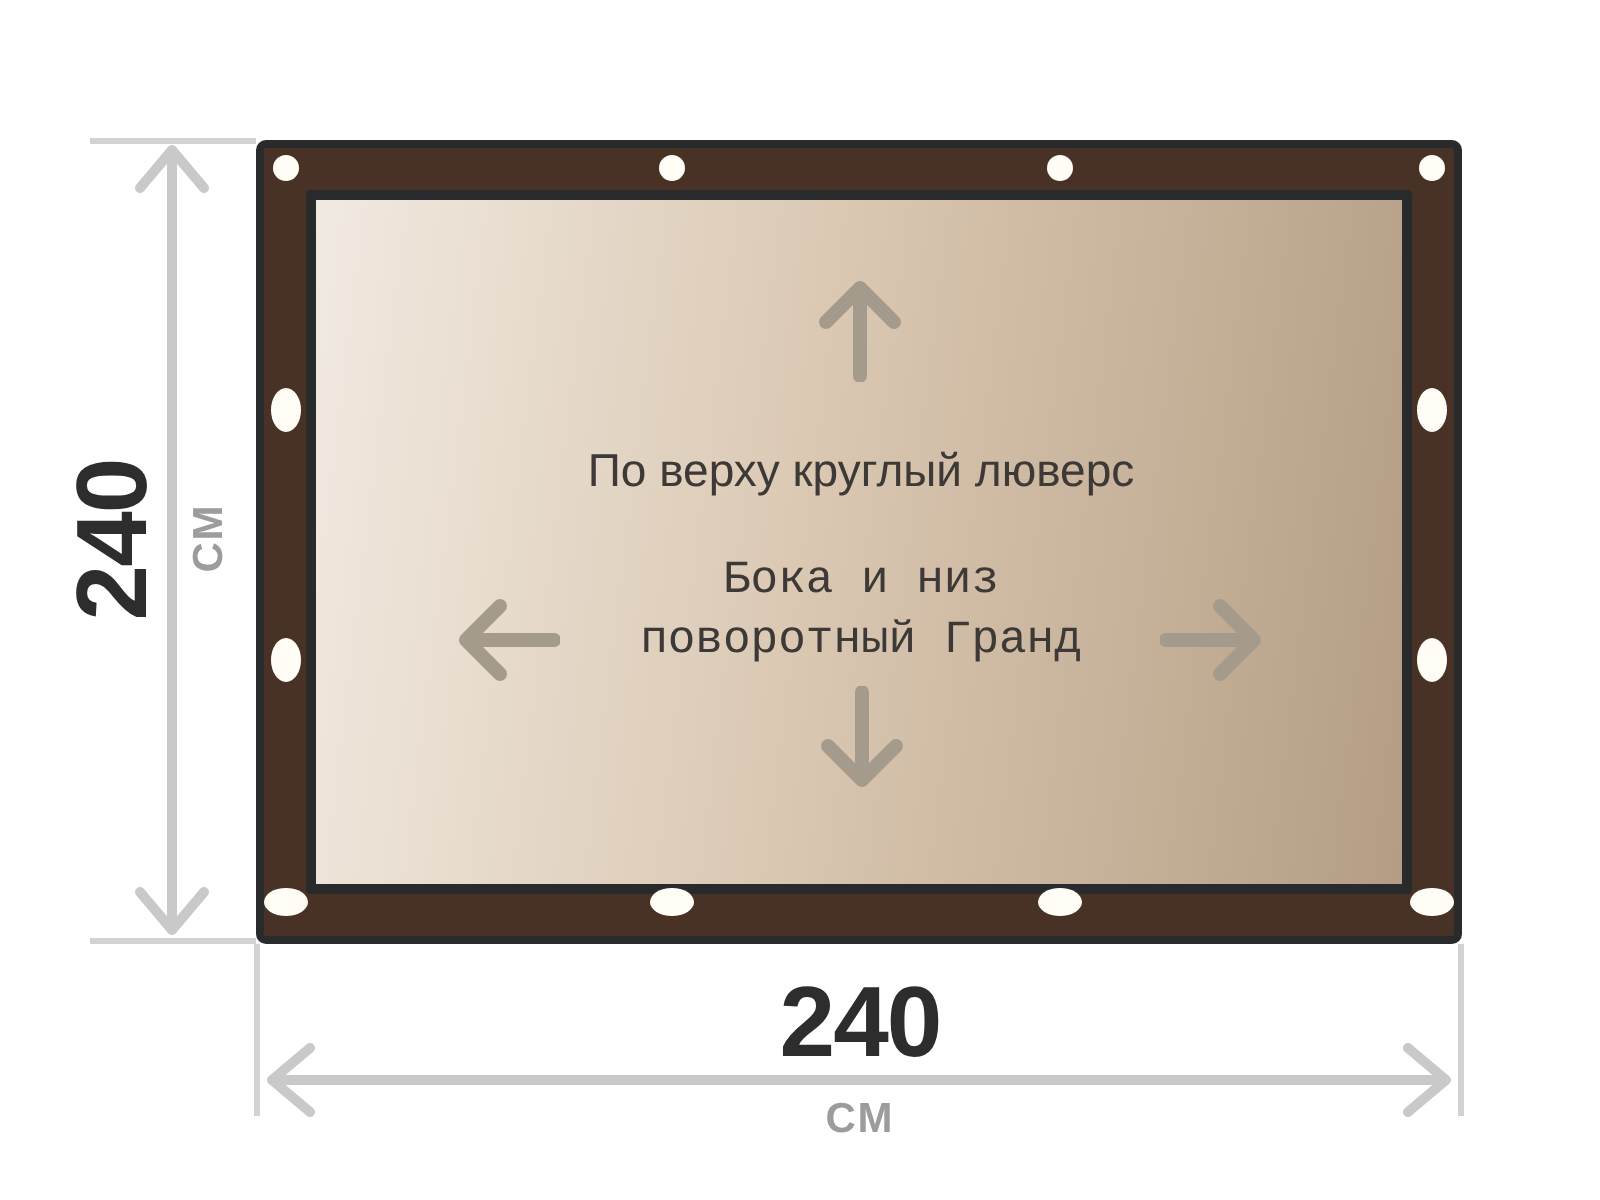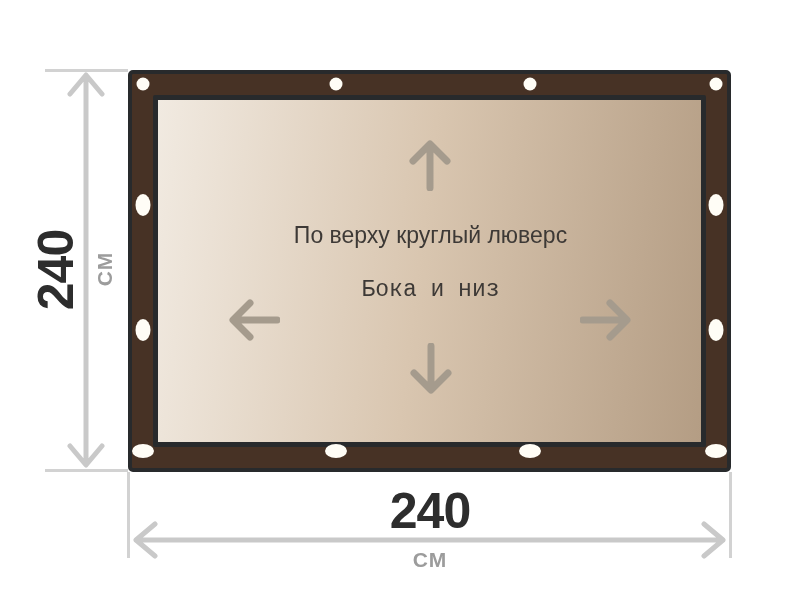--- a/index.html
+++ b/index.html
@@ -82,20 +82,21 @@
   <svg class="dir-arrow" style="left:580px;top:298px" width="54" height="44" viewBox="0 0 54 44">
     <path d="M3 22 L46 22 M30 5 L47 22 L30 39" fill="none" stroke="var(--dir-arrow)" stroke-width="7" stroke-linecap="round" stroke-linejoin="round"></path>
   </svg>
   <svg class="dir-arrow" style="left:409px;top:343px" width="44" height="54" viewBox="0 0 44 54">
     <path d="M22 3 L22 46 M5 30 L22 47 L39 30" fill="none" stroke="var(--dir-arrow)" stroke-width="7" stroke-linecap="round" stroke-linejoin="round"></path>
   </svg>
 
   <div class="label label-top">По верху круглый люверс</div>
   <div class="label label-mid">
     <div>Бока и низ</div>
+    <div>поворотный Гранд</div>
   </div>
 
   <div class="tick tick-h" style="top:69px"></div>
   <div class="tick tick-h" style="top:469px"></div>
   <svg class="dim-svg" style="left:64px;top:68px" width="44" height="404" viewBox="0 0 44 404">
     <path d="M22 8 L22 396 M6 26 L22 7 L38 26 M6 378 L22 397 L38 378" fill="none" stroke="var(--dim-arrow)" stroke-width="5" stroke-linecap="round" stroke-linejoin="round"></path>
   </svg>
   <div class="dim-value center-rot" style="left:56px;top:270px">240</div>
   <div class="dim-unit center-rot" style="left:105px;top:269px">см</div>
 

